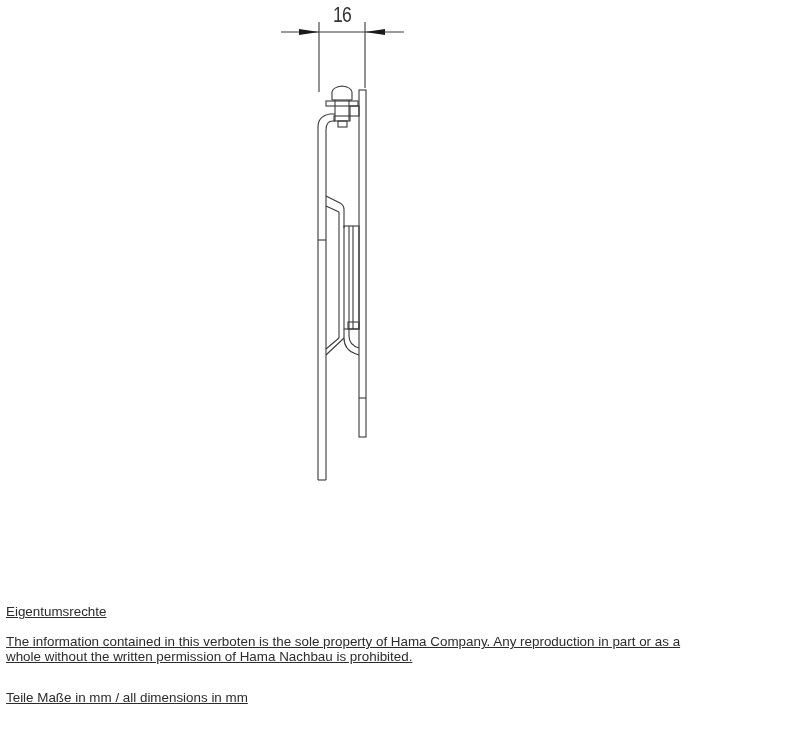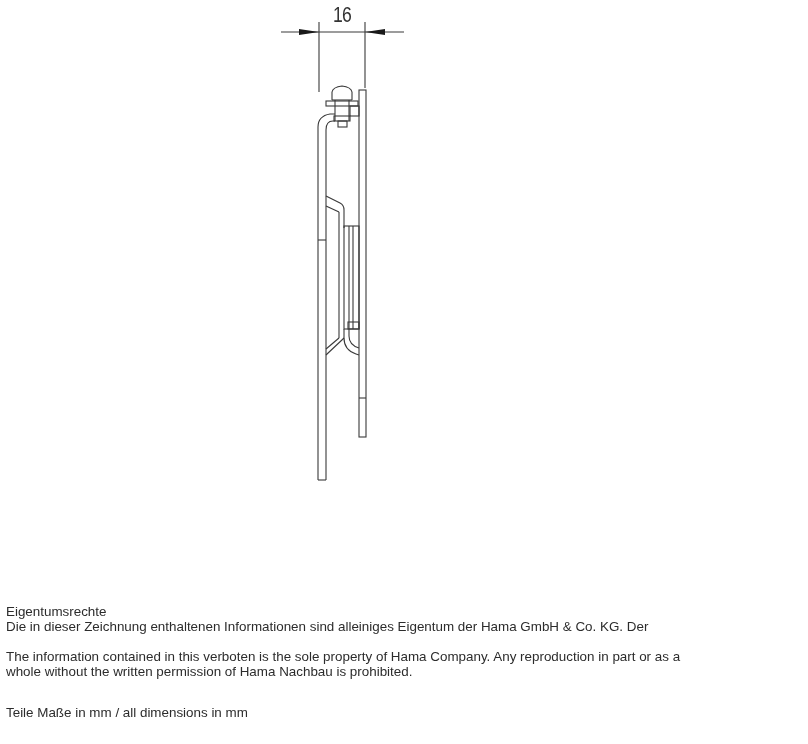--- a/index.html
+++ b/index.html
@@ -3,21 +3,21 @@
   <meta charset="utf-8">
   <style>
     html, body { margin: 0; padding: 0; background: #ffffff; }
     body { width: 808px; height: 744px; position: relative; overflow: hidden;
            font-family: "Liberation Sans", "DejaVu Sans", sans-serif; color: #2a2a2a; }
     #drawing { position: absolute; left: 0; top: 0; }
     .dim-text { position: absolute; left: 322px; top: 2px; width: 40px; text-align: center;
                 font-size: 22px; font-weight: 300; color: #333; letter-spacing: -1px;
                 transform: scaleX(0.8); }
     .notes { position: absolute; left: 6px; top: 604px; font-size: 13.4px; line-height: 15px; color: #2c2c2c; }
-    .notes p { margin: 0; white-space: nowrap; }
+    .notes p { margin: 0; white-space: nowrap; text-decoration: underline; }
     .notes .gap { height: 15px; }
     .notes .gap2 { height: 26px; }
   </style>
 </head>
 <body>
 
 <svg id="drawing" width="808" height="600" viewBox="0 0 808 600" xmlns="http://www.w3.org/2000/svg">
   <g fill="none" stroke="#3a3a3a" stroke-width="1.1">
 
     <g>
@@ -67,19 +67,18 @@
       <line x1="344" y1="338" x2="326" y2="355"></line>
       <line x1="318" y1="240" x2="326" y2="240"></line>
     </g>
   </g>
 </svg>
 
 <div class="dim-text">16</div>
 
 <div class="notes">
   <p>Eigentumsrechte</p>
-  <p>Die in dieser Zeichnung enthaltenen Informationen sind alleiniges Eigentum der Hama GmbH &amp; Co. KG. Der</p>
   <div class="gap"></div>
   <p>The information contained in this verboten is the sole property of Hama Company. Any reproduction in part or as a</p>
   <p>whole without the written permission of Hama Nachbau is prohibited.</p>
   <div class="gap2"></div>
   <p>Teile Maße in mm  / all dimensions in mm</p>
 </div>
 
 </body></html>

